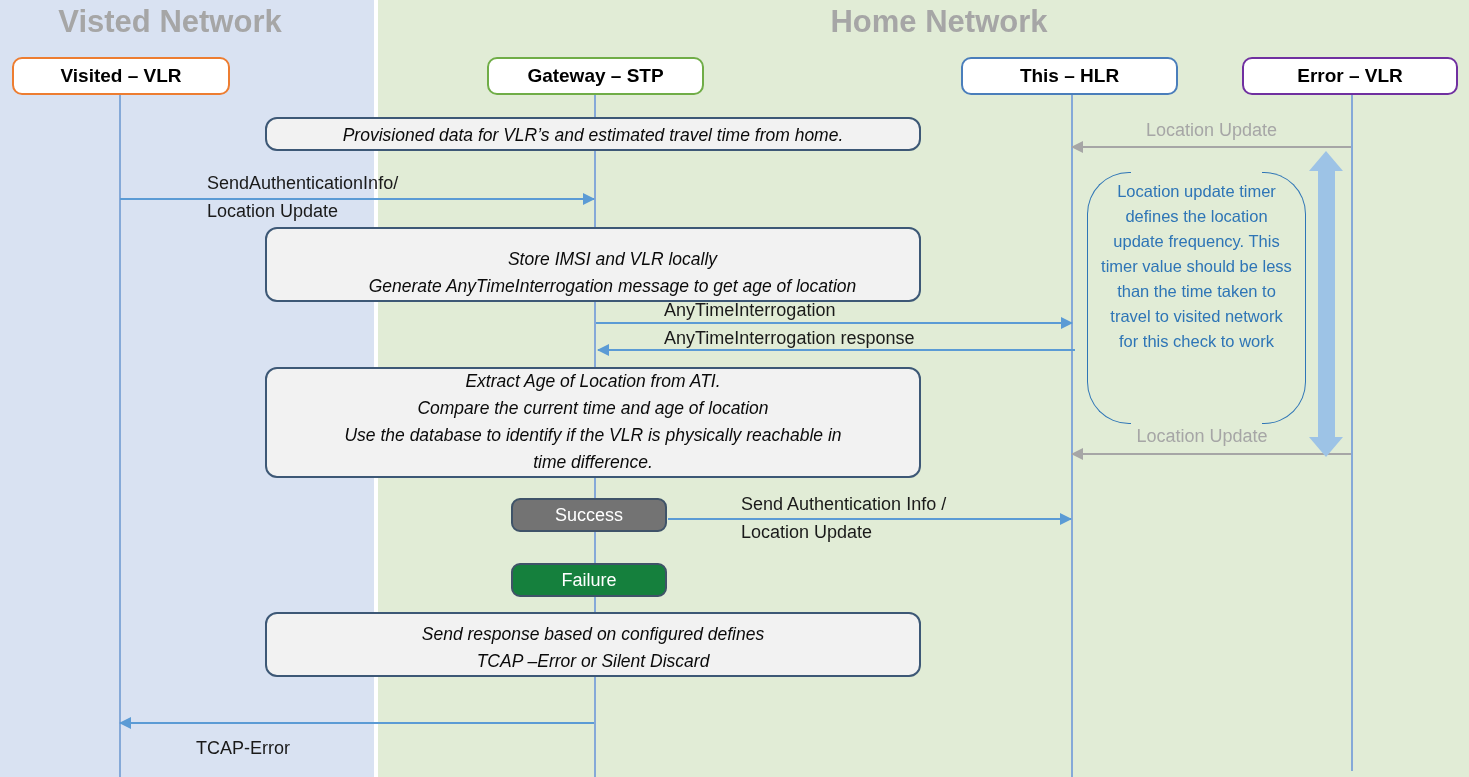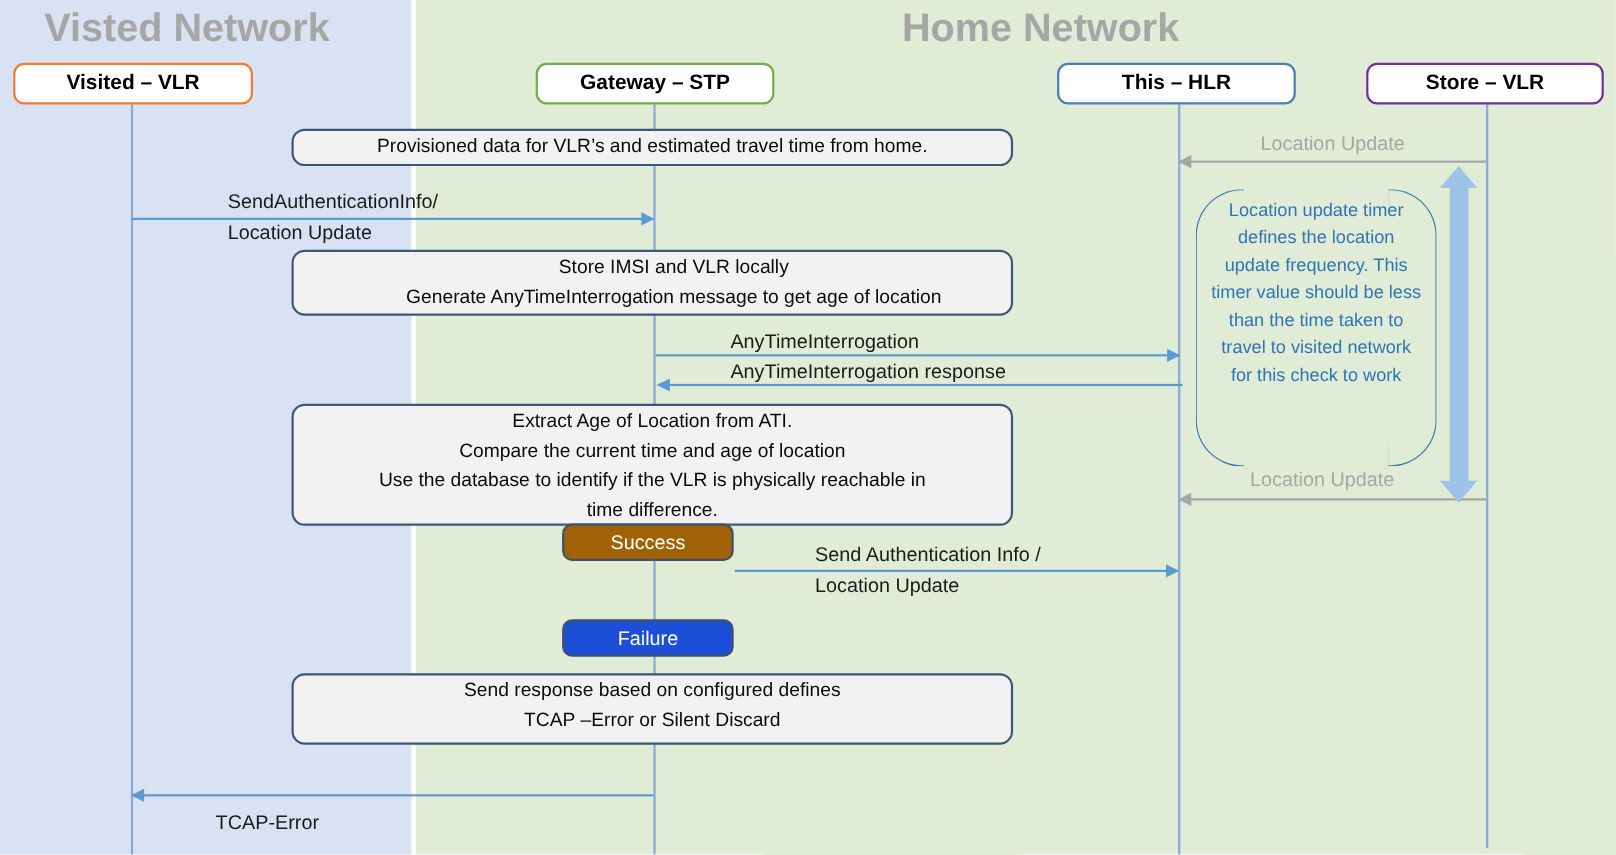--- a/index.html
+++ b/index.html
@@ -1,31 +1,31 @@
 <!DOCTYPE html>
 <html><head>
 <meta charset="utf-8">
 <style>
   html,body{margin:0;padding:0;background:#fff;}
   .stage{position:relative;width:1469px;height:777px;background:#ffffff;overflow:hidden;
          font-family:"Liberation Sans",sans-serif;color:#000;}
   .panel{position:absolute;top:0;height:777px;}
   .panel-visited{left:0;width:374px;}
   .panel-home{left:378px;width:1091px;}
-  .net-title{position:absolute;top:4px;font-size:36px;font-weight:bold;color:#A6A6A6;
+  .net-title{position:absolute;top:4px;font-size:31px;font-weight:bold;color:#A6A6A6;
              text-align:center;letter-spacing:0px;white-space:nowrap;}
   .title-visited{left:40px;width:260px;}
   .title-home{left:820px;width:238px;}
   .lifeline{position:absolute;width:2px;top:95px;background:#85A9D8;}
   .entity{position:absolute;top:57px;height:38px;background:#ffffff;border:2.5px solid #888;
           border-radius:10px;box-sizing:border-box;display:flex;align-items:center;justify-content:center;
           font-size:19px;font-weight:bold;white-space:nowrap;}
   .pbox{position:absolute;left:265px;width:656px;background:#F2F2F2;border:2.5px solid #3D5876;
-        border-radius:12px;box-sizing:border-box;display:flex;flex-direction:column;justify-content:flex-start;
-        align-items:center;text-align:center;font-size:17.5px;line-height:27px;color:#0a0a0a;}
+        border-radius:12px;box-sizing:border-box;display:flex;flex-direction:column;justify-content:flex-end;
+        align-items:center;text-align:center;font-size:17.5px;line-height:27px;color:#0a0a0a;font-style:italic;}
   .arrow{position:absolute;height:0;border-top:2px solid #5B9BD5;}
   .arrow.gray{border-top-color:#A6A6A6;}
   .head{position:absolute;top:-7px;width:0;height:0;border-top:6px solid transparent;border-bottom:6px solid transparent;}
   .head.right{right:-1px;border-left:12px solid #5B9BD5;}
   .head.left{left:-1px;border-right:12px solid #5B9BD5;}
   .arrow.gray .head.left{border-right-color:#A6A6A6;}
   .mlabel{position:absolute;font-size:18px;color:#1a1a1a;white-space:nowrap;}
   .mlabel.gray{color:#A6A6A6;text-align:center;}
   .status{position:absolute;left:511px;width:156px;height:34px;border:2.5px solid #3F5368;border-radius:9px;
           box-sizing:border-box;display:flex;align-items:center;justify-content:center;
@@ -56,26 +56,26 @@
   <div class="net-title title-home">Home Network</div>
 
   <div class="lifeline" style="left:119px;height:682px;"></div>
   <div class="lifeline" style="left:594px;height:682px;"></div>
   <div class="lifeline" style="left:1071px;height:682px;"></div>
   <div class="lifeline" style="left:1351px;height:676px;"></div>
 
   <div class="entity" style="left: 12px; width: 218px; border-color: rgb(237, 125, 49);">Visited – VLR</div>
   <div class="entity" style="left: 487px; width: 217px; border-color: rgb(112, 173, 71);">Gateway – STP</div>
   <div class="entity" style="left: 961px; width: 217px; border-color: rgb(74, 126, 187);">This – HLR</div>
-  <div class="entity" style="left: 1242px; width: 216px; border-color: rgb(112, 48, 160);">Store – VLR</div>
+  <div class="entity" style="left: 1242px; width: 216px; border-color: rgb(112, 48, 160);">Error – VLR</div>
 
   <div class="pbox" style="top:117px;height:34px;">
     <div>Provisioned data for VLR’s and estimated travel time from home.</div>
   </div>
-  <div class="pbox" style="top:227px;height:60px;padding-left:39px;">
+  <div class="pbox" style="top:227px;height:75px;padding-left:39px;">
     <div>Store IMSI and VLR locally</div>
     <div>Generate AnyTimeInterrogation message to get age of location</div>
   </div>
   <div class="pbox" style="top:367px;height:111px;">
     <div>Extract Age of Location from ATI.</div>
     <div>Compare the current time and age of location</div>
     <div>Use the database to identify if the VLR is physically reachable in</div>
     <div>time difference.</div>
   </div>
   <div class="pbox" style="top:612px;height:65px;">
@@ -108,22 +108,22 @@
   <div class="mlabel gray" style="left:1072px;width:279px;top:120px;">Location Update</div>
   <div class="mlabel" style="left:207px;top:173px;">SendAuthenticationInfo/</div>
   <div class="mlabel" style="left:207px;top:201px;">Location Update</div>
   <div class="mlabel" style="left:664px;top:300px;">AnyTimeInterrogation</div>
   <div class="mlabel" style="left:664px;top:328px;">AnyTimeInterrogation response</div>
   <div class="mlabel" style="left:741px;top:494px;">Send Authentication Info /</div>
   <div class="mlabel" style="left:741px;top:522px;">Location Update</div>
   <div class="mlabel gray" style="left:1077px;width:250px;top:426px;">Location Update</div>
   <div class="mlabel" style="left:196px;top:695px;margin-top:43px;">TCAP-Error</div>
 
-  <div class="status" style="top: 476px; background-color: #a16207;">Success</div>
-  <div class="status" style="top: 563px; background-color: #1d4ed8;">Failure</div>
+  <div class="status" style="top: 498px; background-color: #737373;">Success</div>
+  <div class="status" style="top: 563px; background-color: #15803d;">Failure</div>
 
   <div class="callout">
     <div class="bracket bl"></div>
     <div class="bracket br"></div>
     <div class="callout-text">Location update timer defines the location update frequency. This timer value should be less than the time taken to travel to visited network for this check to work</div>
   </div>
 
   <div class="darrow-shaft"></div>
   <div class="darrow-head up"></div>
   <div class="darrow-head down"></div>

